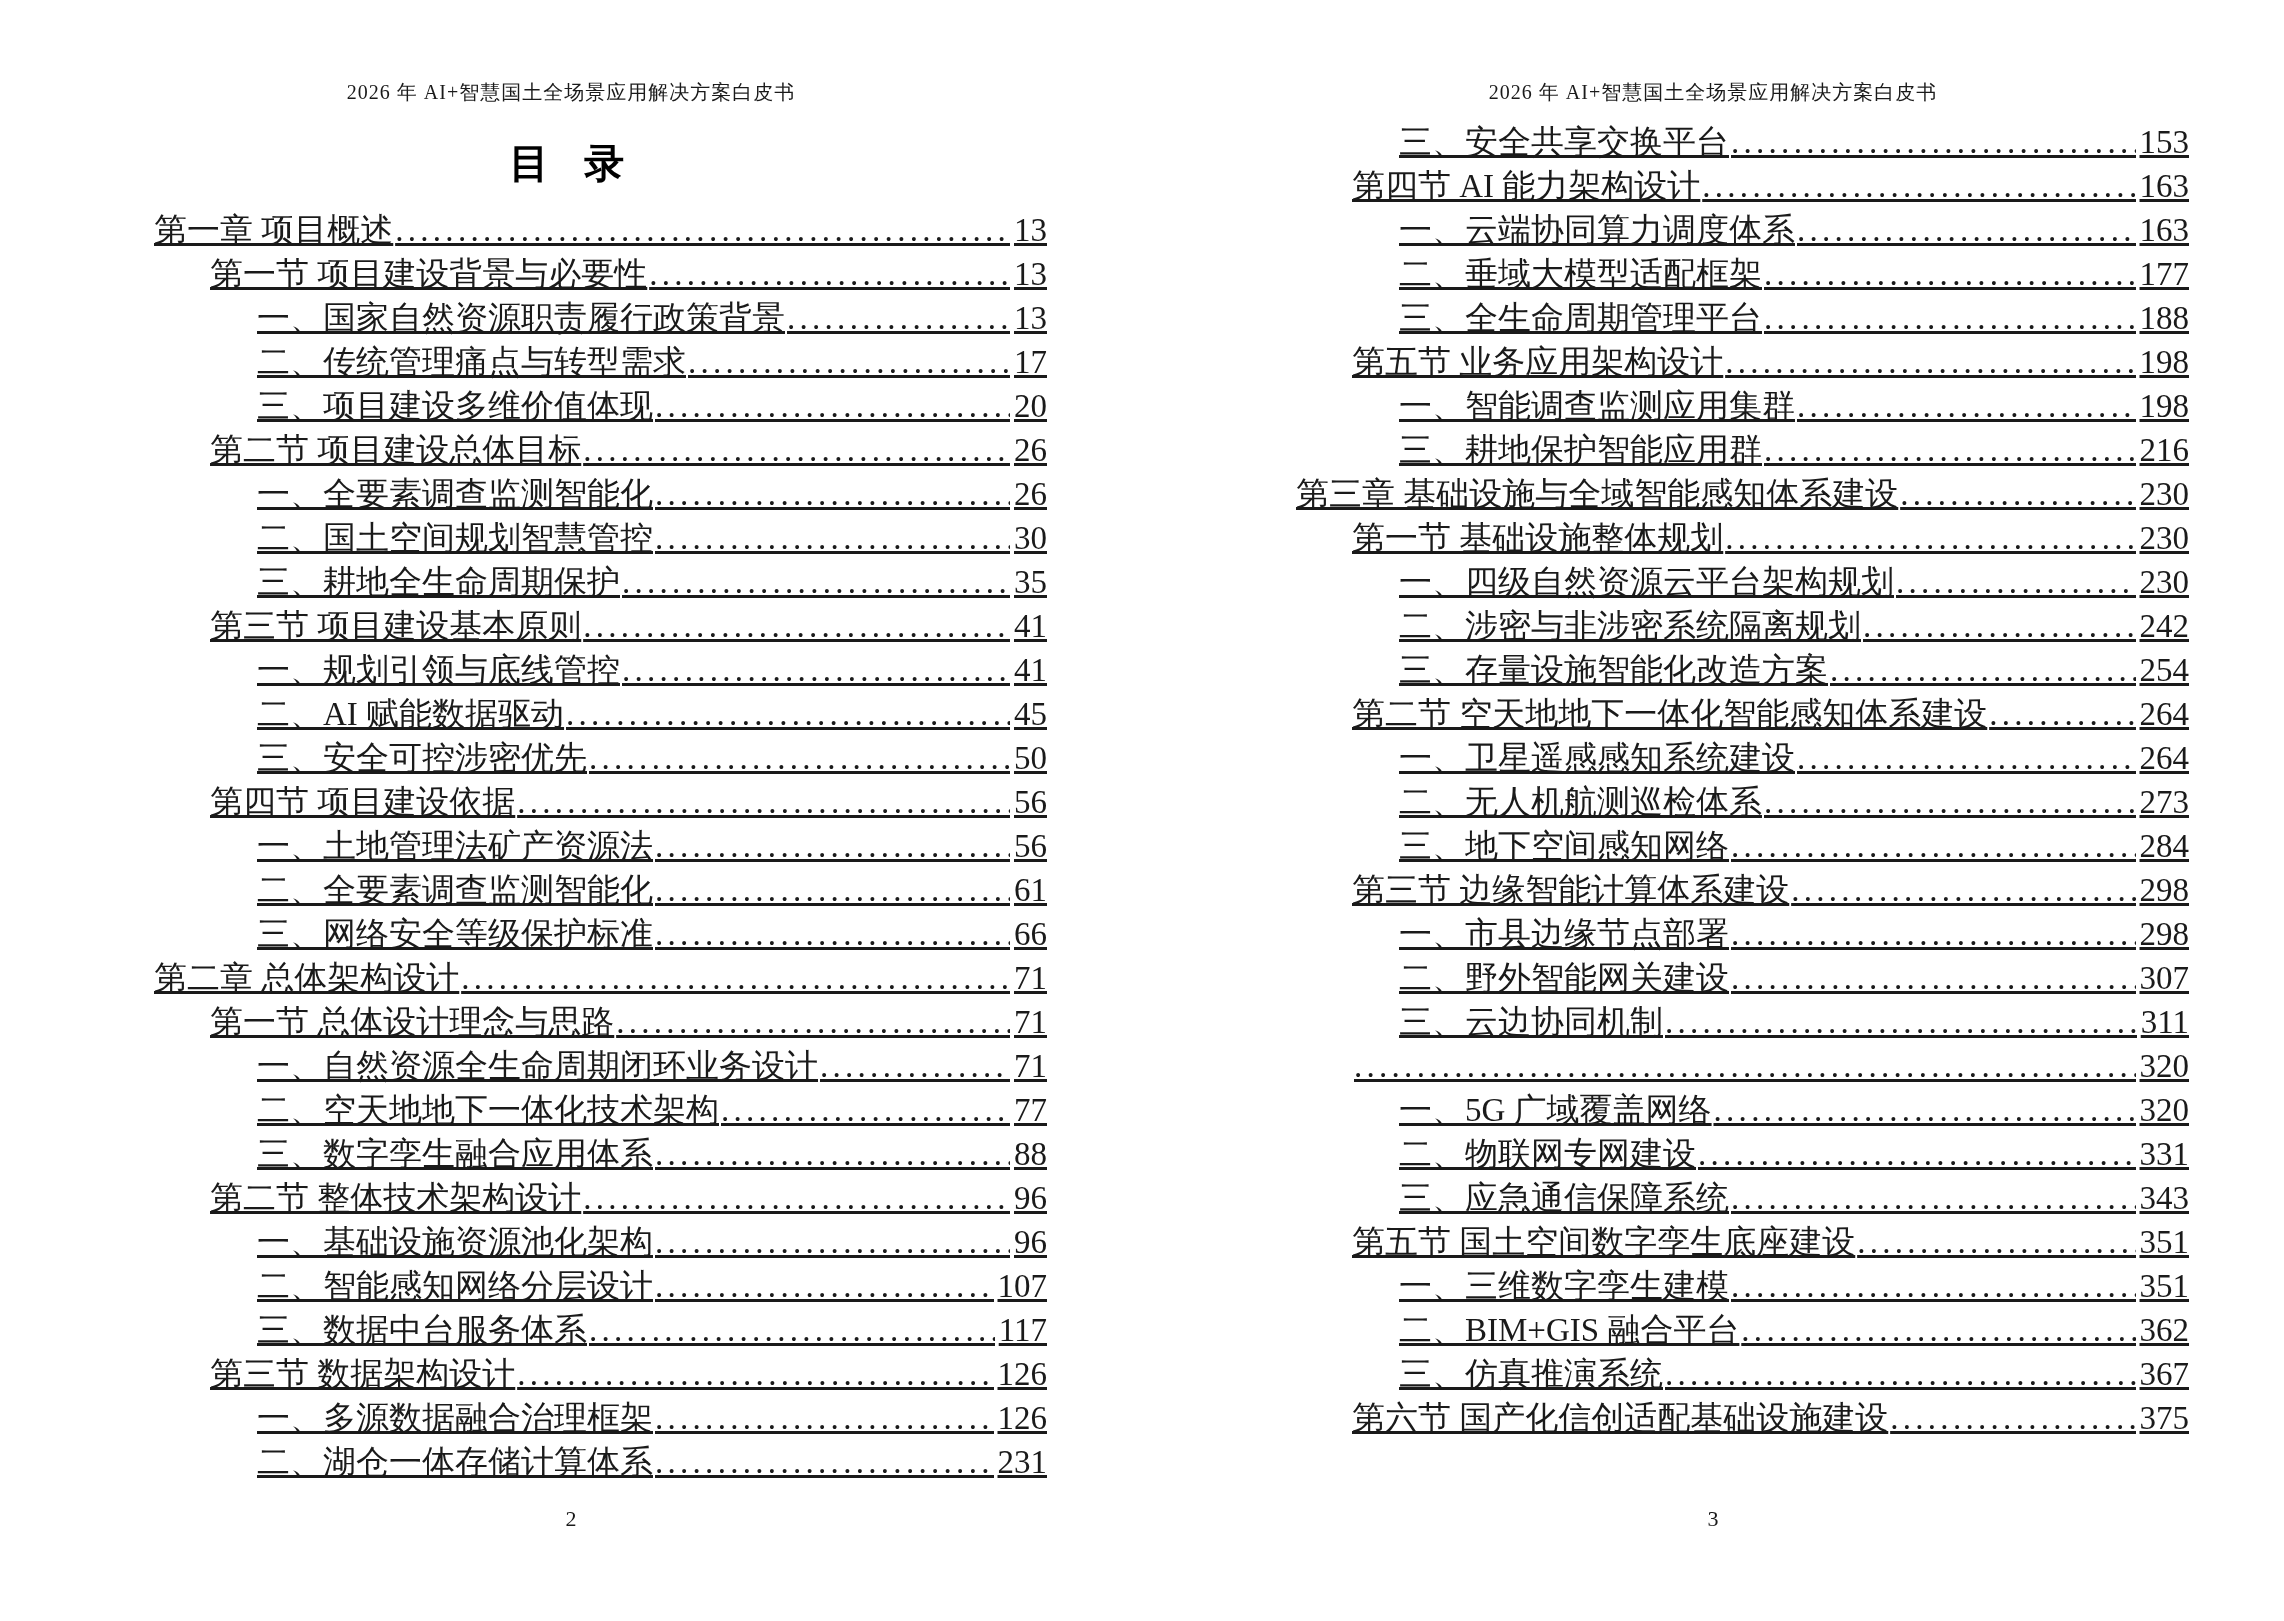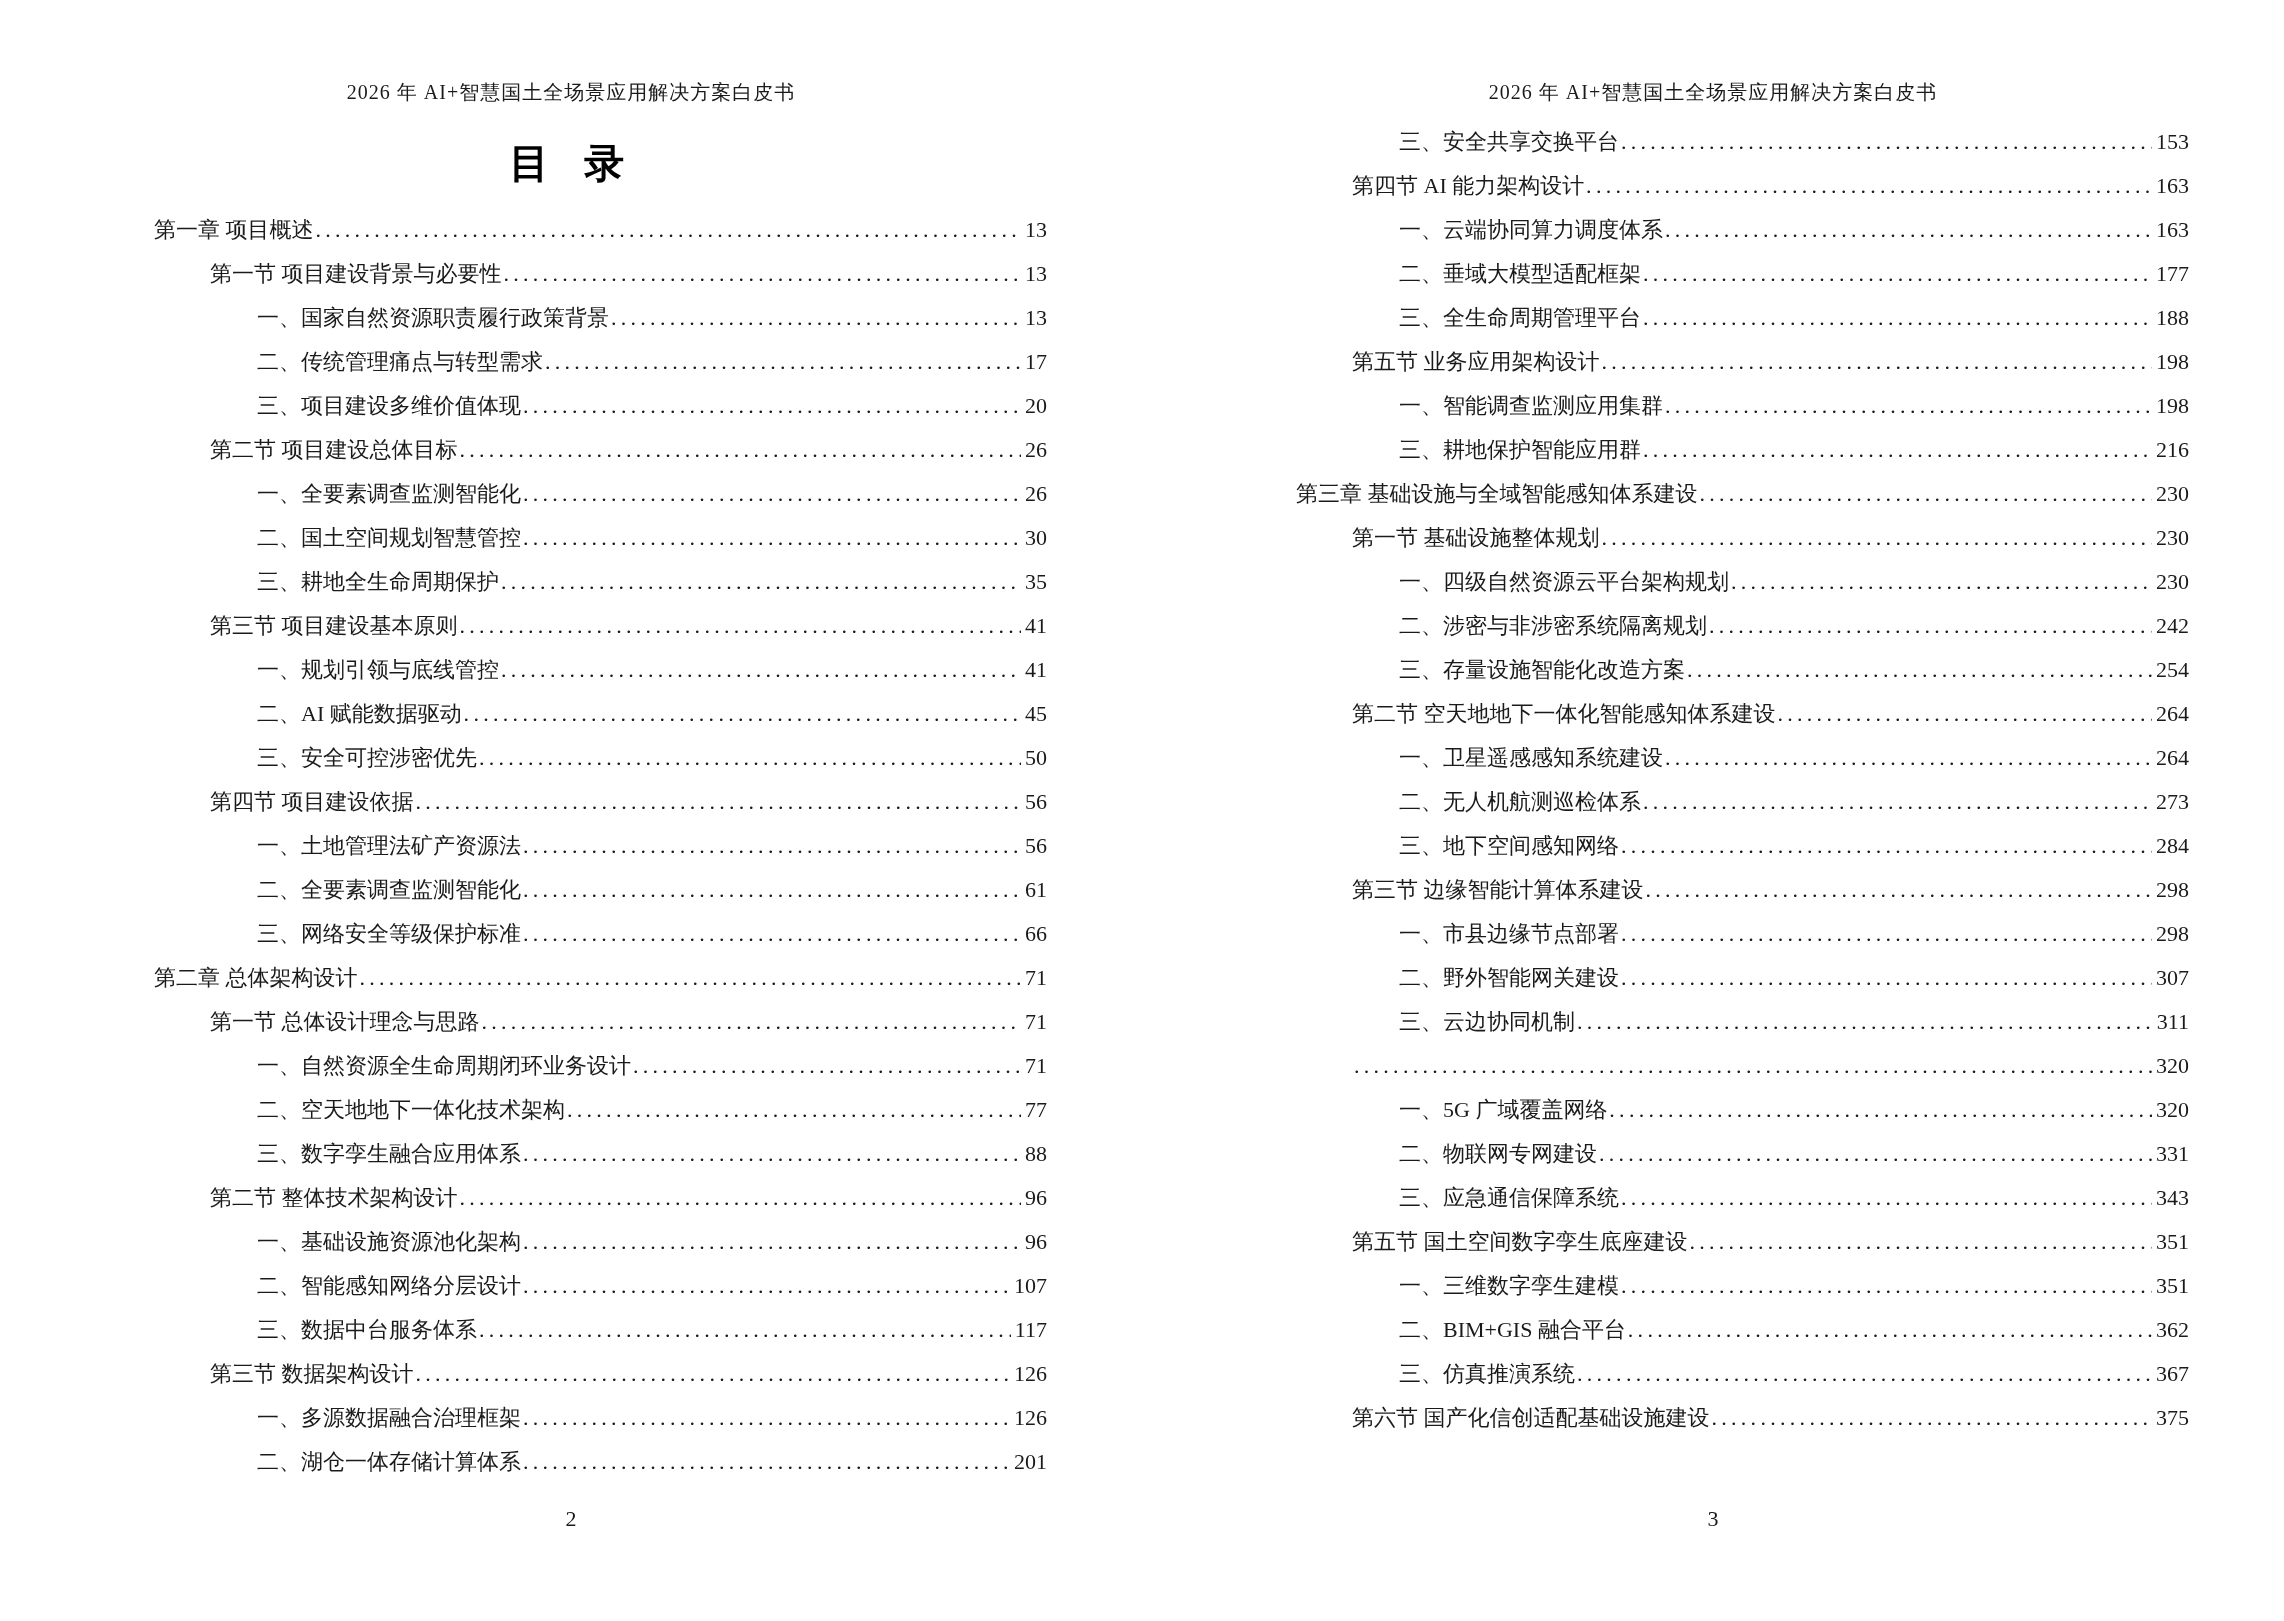--- a/index.html
+++ b/index.html
@@ -55,22 +55,23 @@
     width: 893px;
   }
   .entries-left  { top: 208px; }
   .entries-right { top: 120px; }
 
   .toc-row {
     display: flex;
     align-items: center;
     height: 44px;
     line-height: 44px;
-    font-size: 22px;
+    font-size: 33px;
     white-space: nowrap;
+    text-decoration: underline;
   }
   .toc-row.level-section { padding-left: 56px; }
   .toc-row.level-item    { padding-left: 103px; }
 
   .toc-label {
     flex: 0 0 auto;
     white-space: nowrap;
   }
   .toc-dots {
     flex: 1 1 auto;
@@ -242,21 +243,21 @@
         <span class="toc-page-num">126</span>
       </div>
       <div class="toc-row level-item">
         <span class="toc-label">一、多源数据融合治理框架</span>
         <span class="toc-dots"></span>
         <span class="toc-page-num">126</span>
       </div>
       <div class="toc-row level-item">
         <span class="toc-label">二、湖仓一体存储计算体系</span>
         <span class="toc-dots"></span>
-        <span class="toc-page-num">201</span>
+        <span class="toc-page-num">231</span>
       </div>
     </div>
   <div class="page-footer">2</div>
 </section>
 
 <section class="page page-right">
   <div class="running-header">2026 年 AI+智慧国土全场景应用解决方案白皮书</div>
   <div class="entries entries-right">
       <div class="toc-row level-item">
         <span class="toc-label">三、安全共享交换平台</span>

